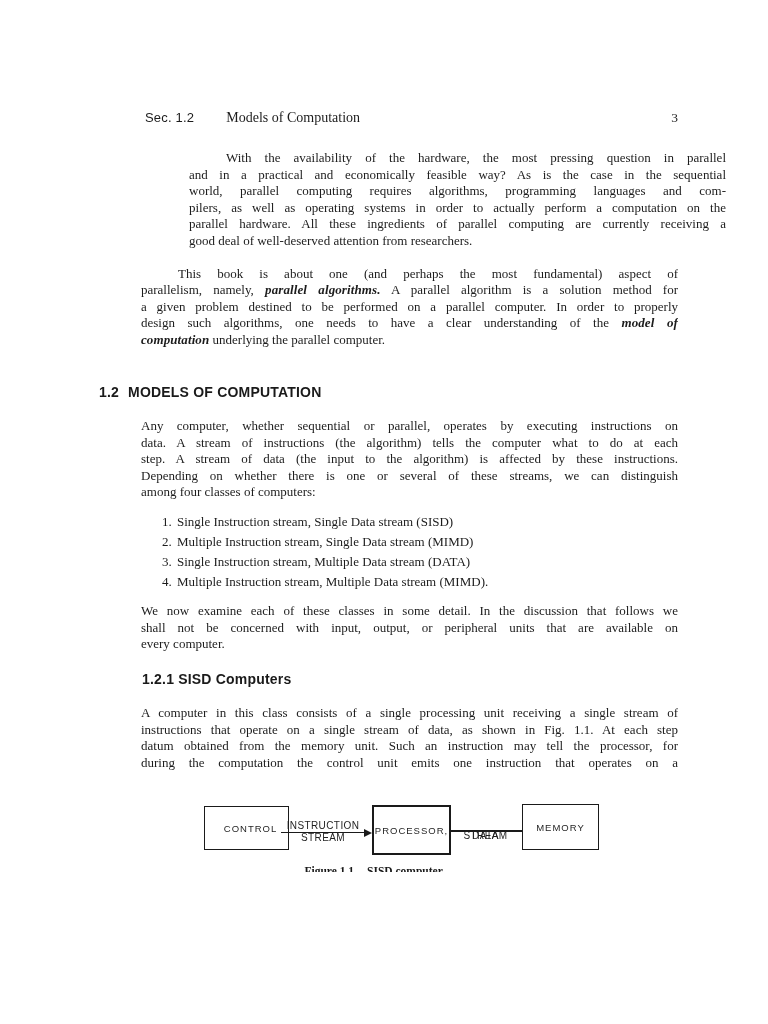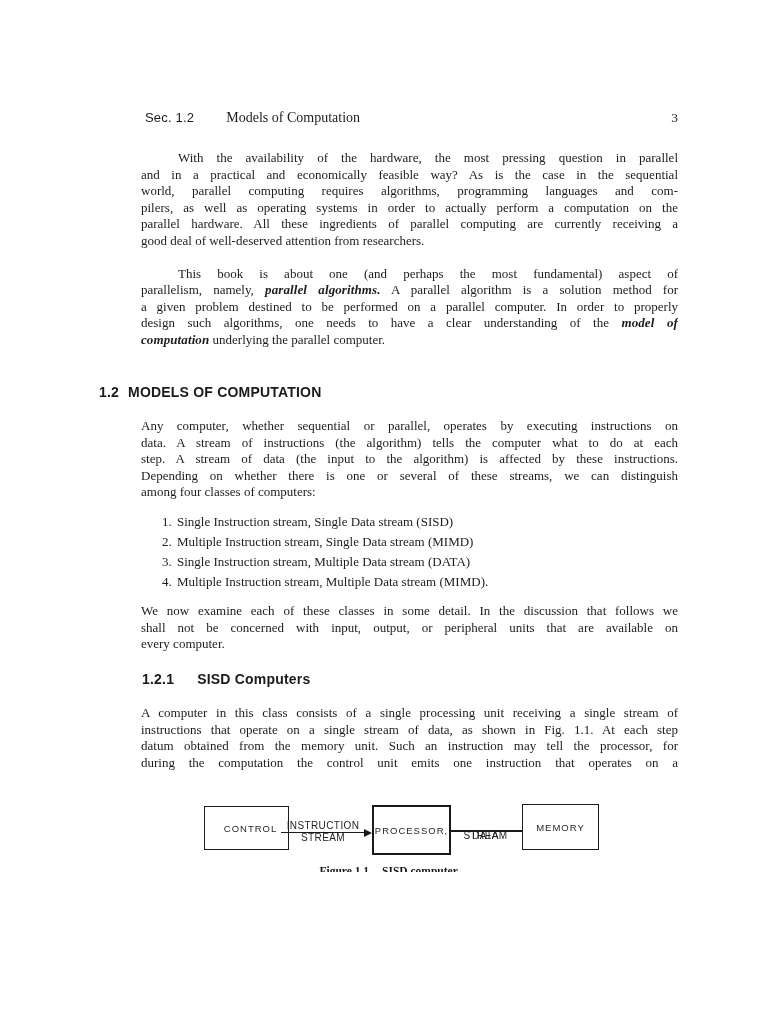--- a/index.html
+++ b/index.html
@@ -20,39 +20,39 @@
   
   .block { position:absolute; left:141px; width:537px; font-size:13px; }
   .line {
     line-height:16.5px; height:16.5px; overflow:hidden;
     text-align:justify; text-align-last:justify;
   }
   .line.last { text-align-last:left; }
   .indent-first .line:first-child { text-indent:37px; }
   .line b i, .line i b { letter-spacing:0.1px; }
 
-  #para-1 { top:150px; }
+  #para-1 { top:150px;margin-left:48px; }
   #para-2 { top:265.5px; }
   #sec-para { top:418px; }
   #after-list-para { top:603px; }
   #sub-para { top:705px; }
 
   
   .sec-heading {
     position:absolute; left:99px; top:384px;
     font-family:"Liberation Sans", sans-serif; font-weight:bold; font-size:14px;
     letter-spacing:0.2px; color:#1a1a1a;
   }
   .sec-heading .h-num { margin-right:9px; }
   .sub-heading {
     position:absolute; left:142px; top:671px;
     font-family:"Liberation Sans", sans-serif; font-weight:bold; font-size:14px;
     letter-spacing:0.2px; color:#1a1a1a;
   }
-  .sub-heading .h-num { margin-right:23px; }
+  .sub-heading .h-num { margin-right:4px; }
 
   
   .num-list { position:absolute; left:162px; top:512px; width:500px; font-size:13px; }
   .li { display:flex; line-height:20px; height:20px; }
   .li .num { width:15px; flex:0 0 15px; }
   .li .txt { }
 
   
   .fbox {
     position:absolute; border:1.5px solid #1a1a1a; background:#fff;
@@ -76,21 +76,21 @@
     position:absolute; text-align:center;
     font-family:"Liberation Sans", sans-serif; font-size:10px; letter-spacing:0.4px;
     color:#1f1f1f; line-height:8px;
   }
   #lbl-instruction { left:278px; top:822px;   width:90px; }
   #lbl-stream-1    { left:278px; top:834px;   width:90px; }
   #lbl-data        { left:449px; top:818.5px; width:73px;margin-top:13px; }
   #lbl-stream-2    { left:449px; top:831.5px; width:73px; }
 
   .fig-caption {
-    position:absolute; top:865px; left:141px; width:497px; text-align:center;
+    position:absolute; top:865px; left:126px; width:497px; text-align:center;
     font-weight:bold; font-size:11.5px; color:#1a1a1a;
   }
   .fig-caption .cap-label { margin-right:13px; }
 </style>
 </head>
 <body>
 
 <div class="page">
 
   <div class="running-header">

